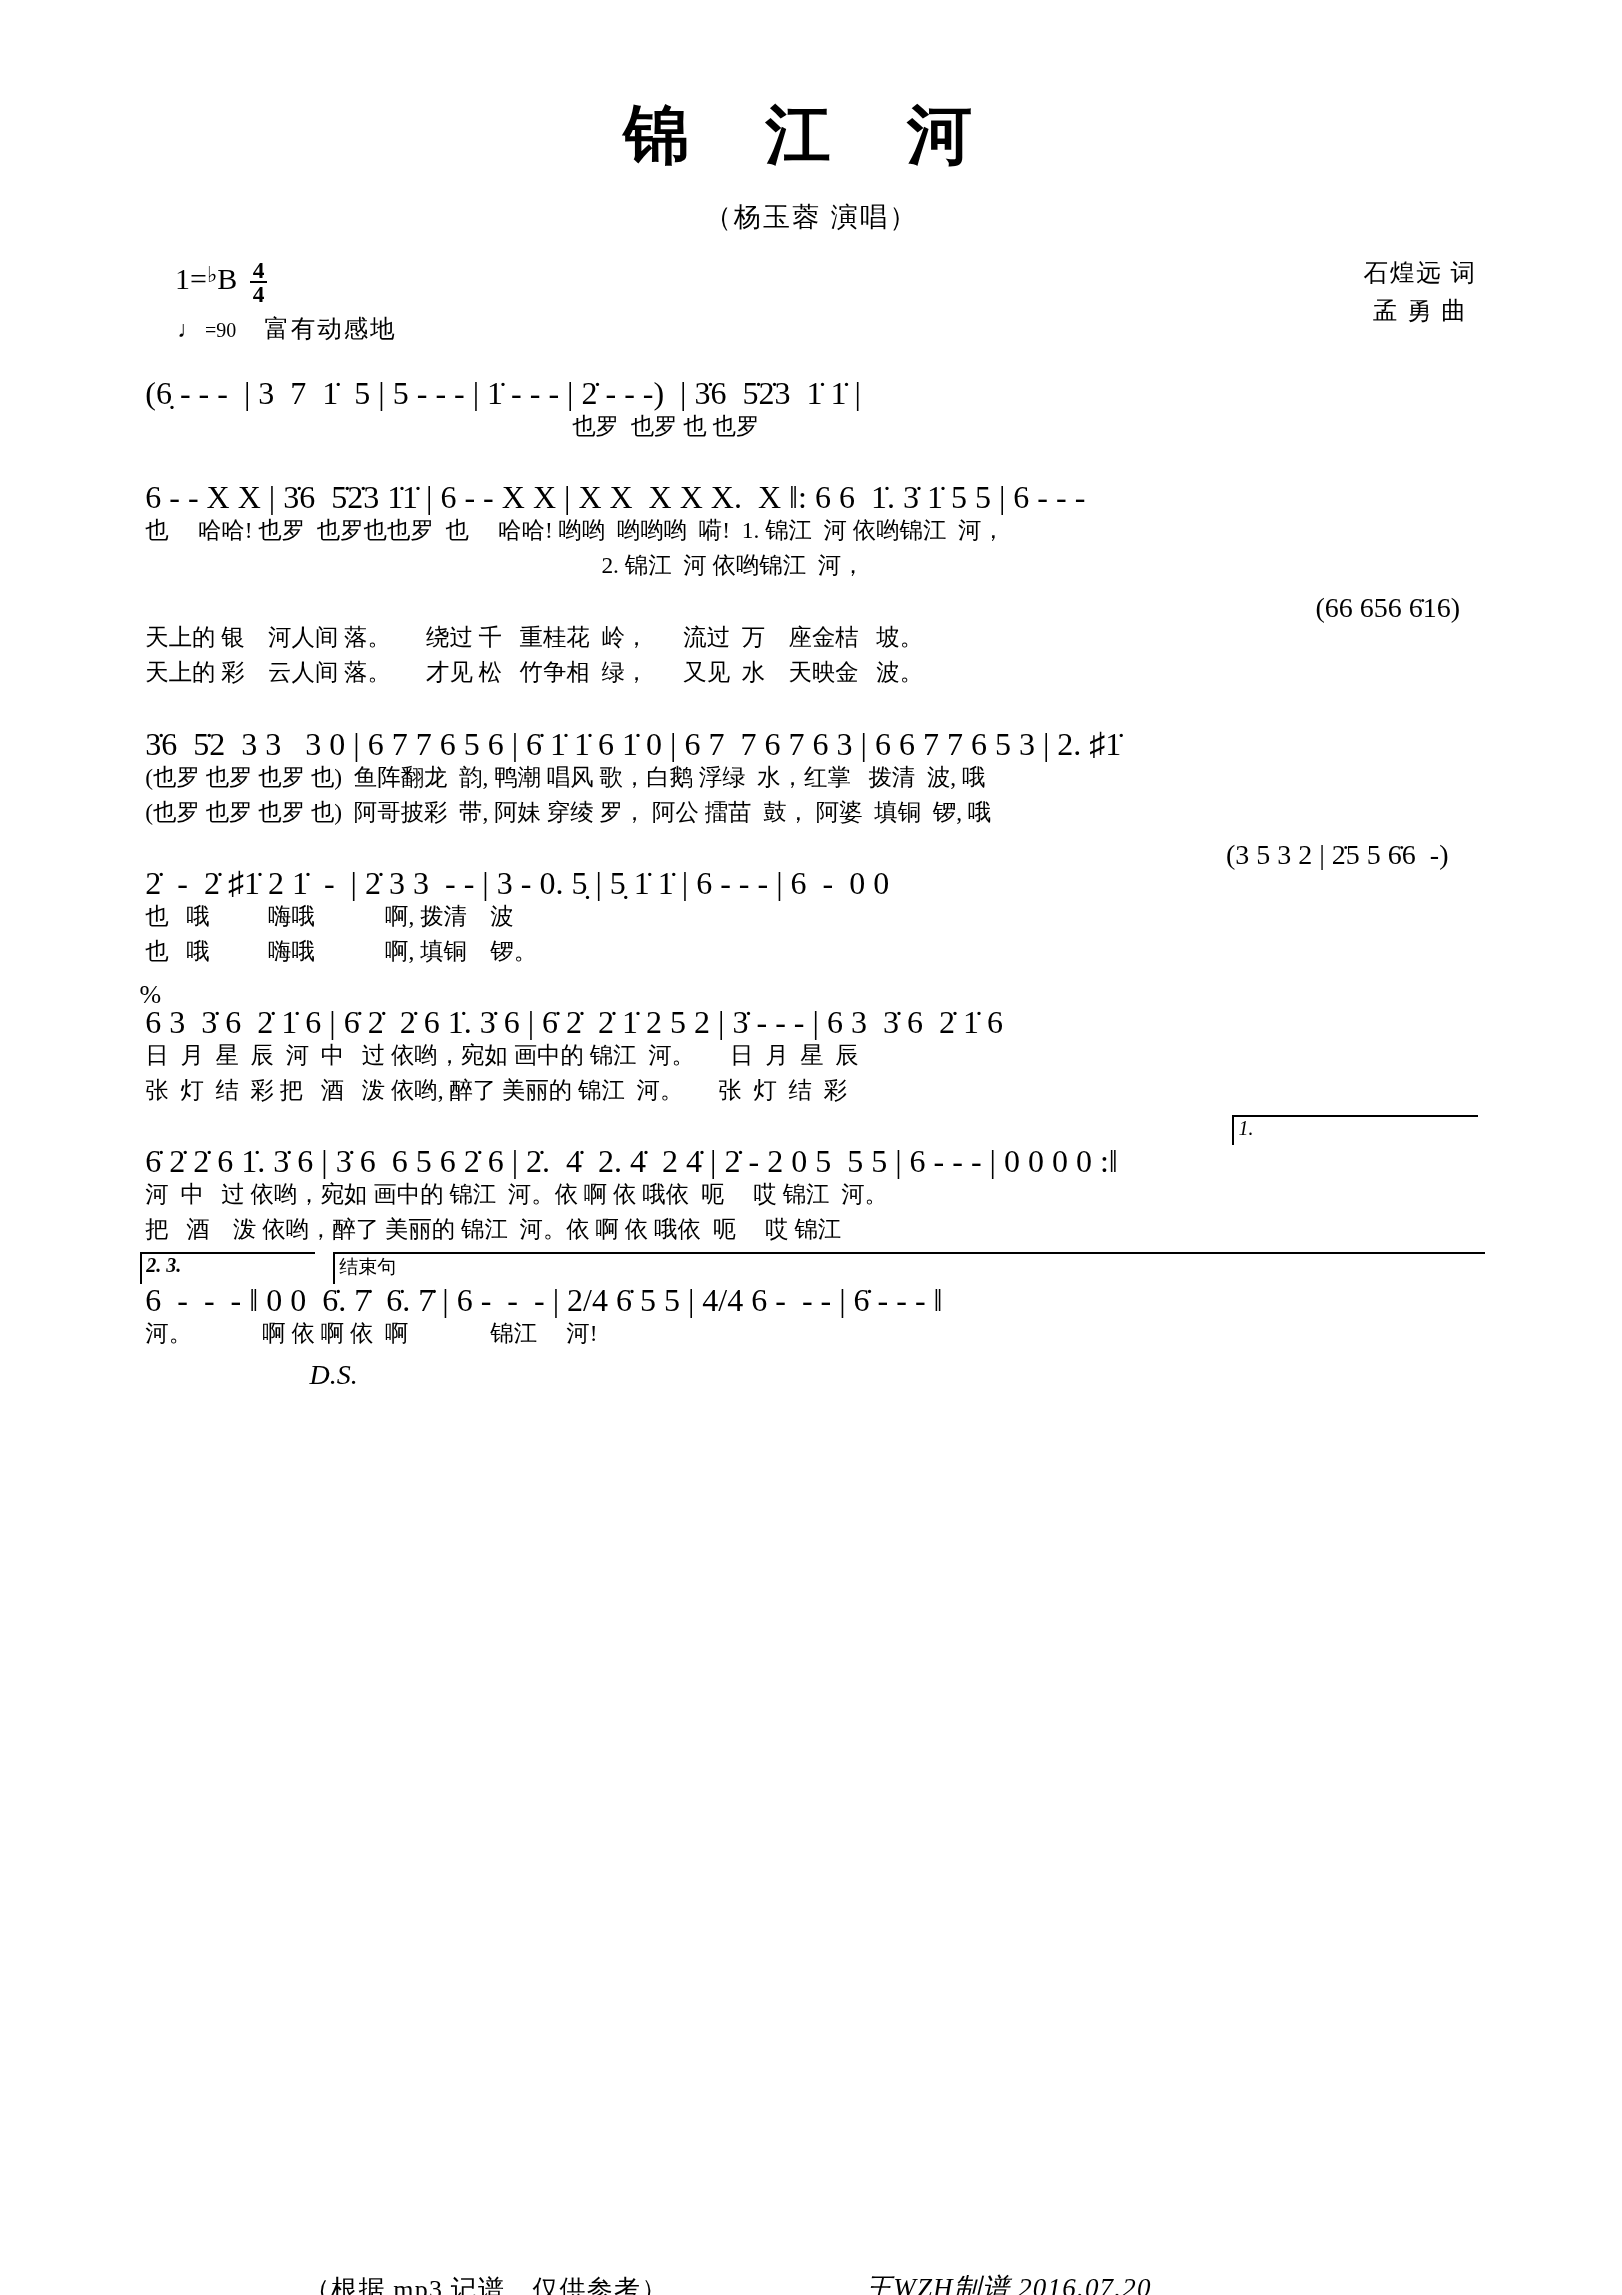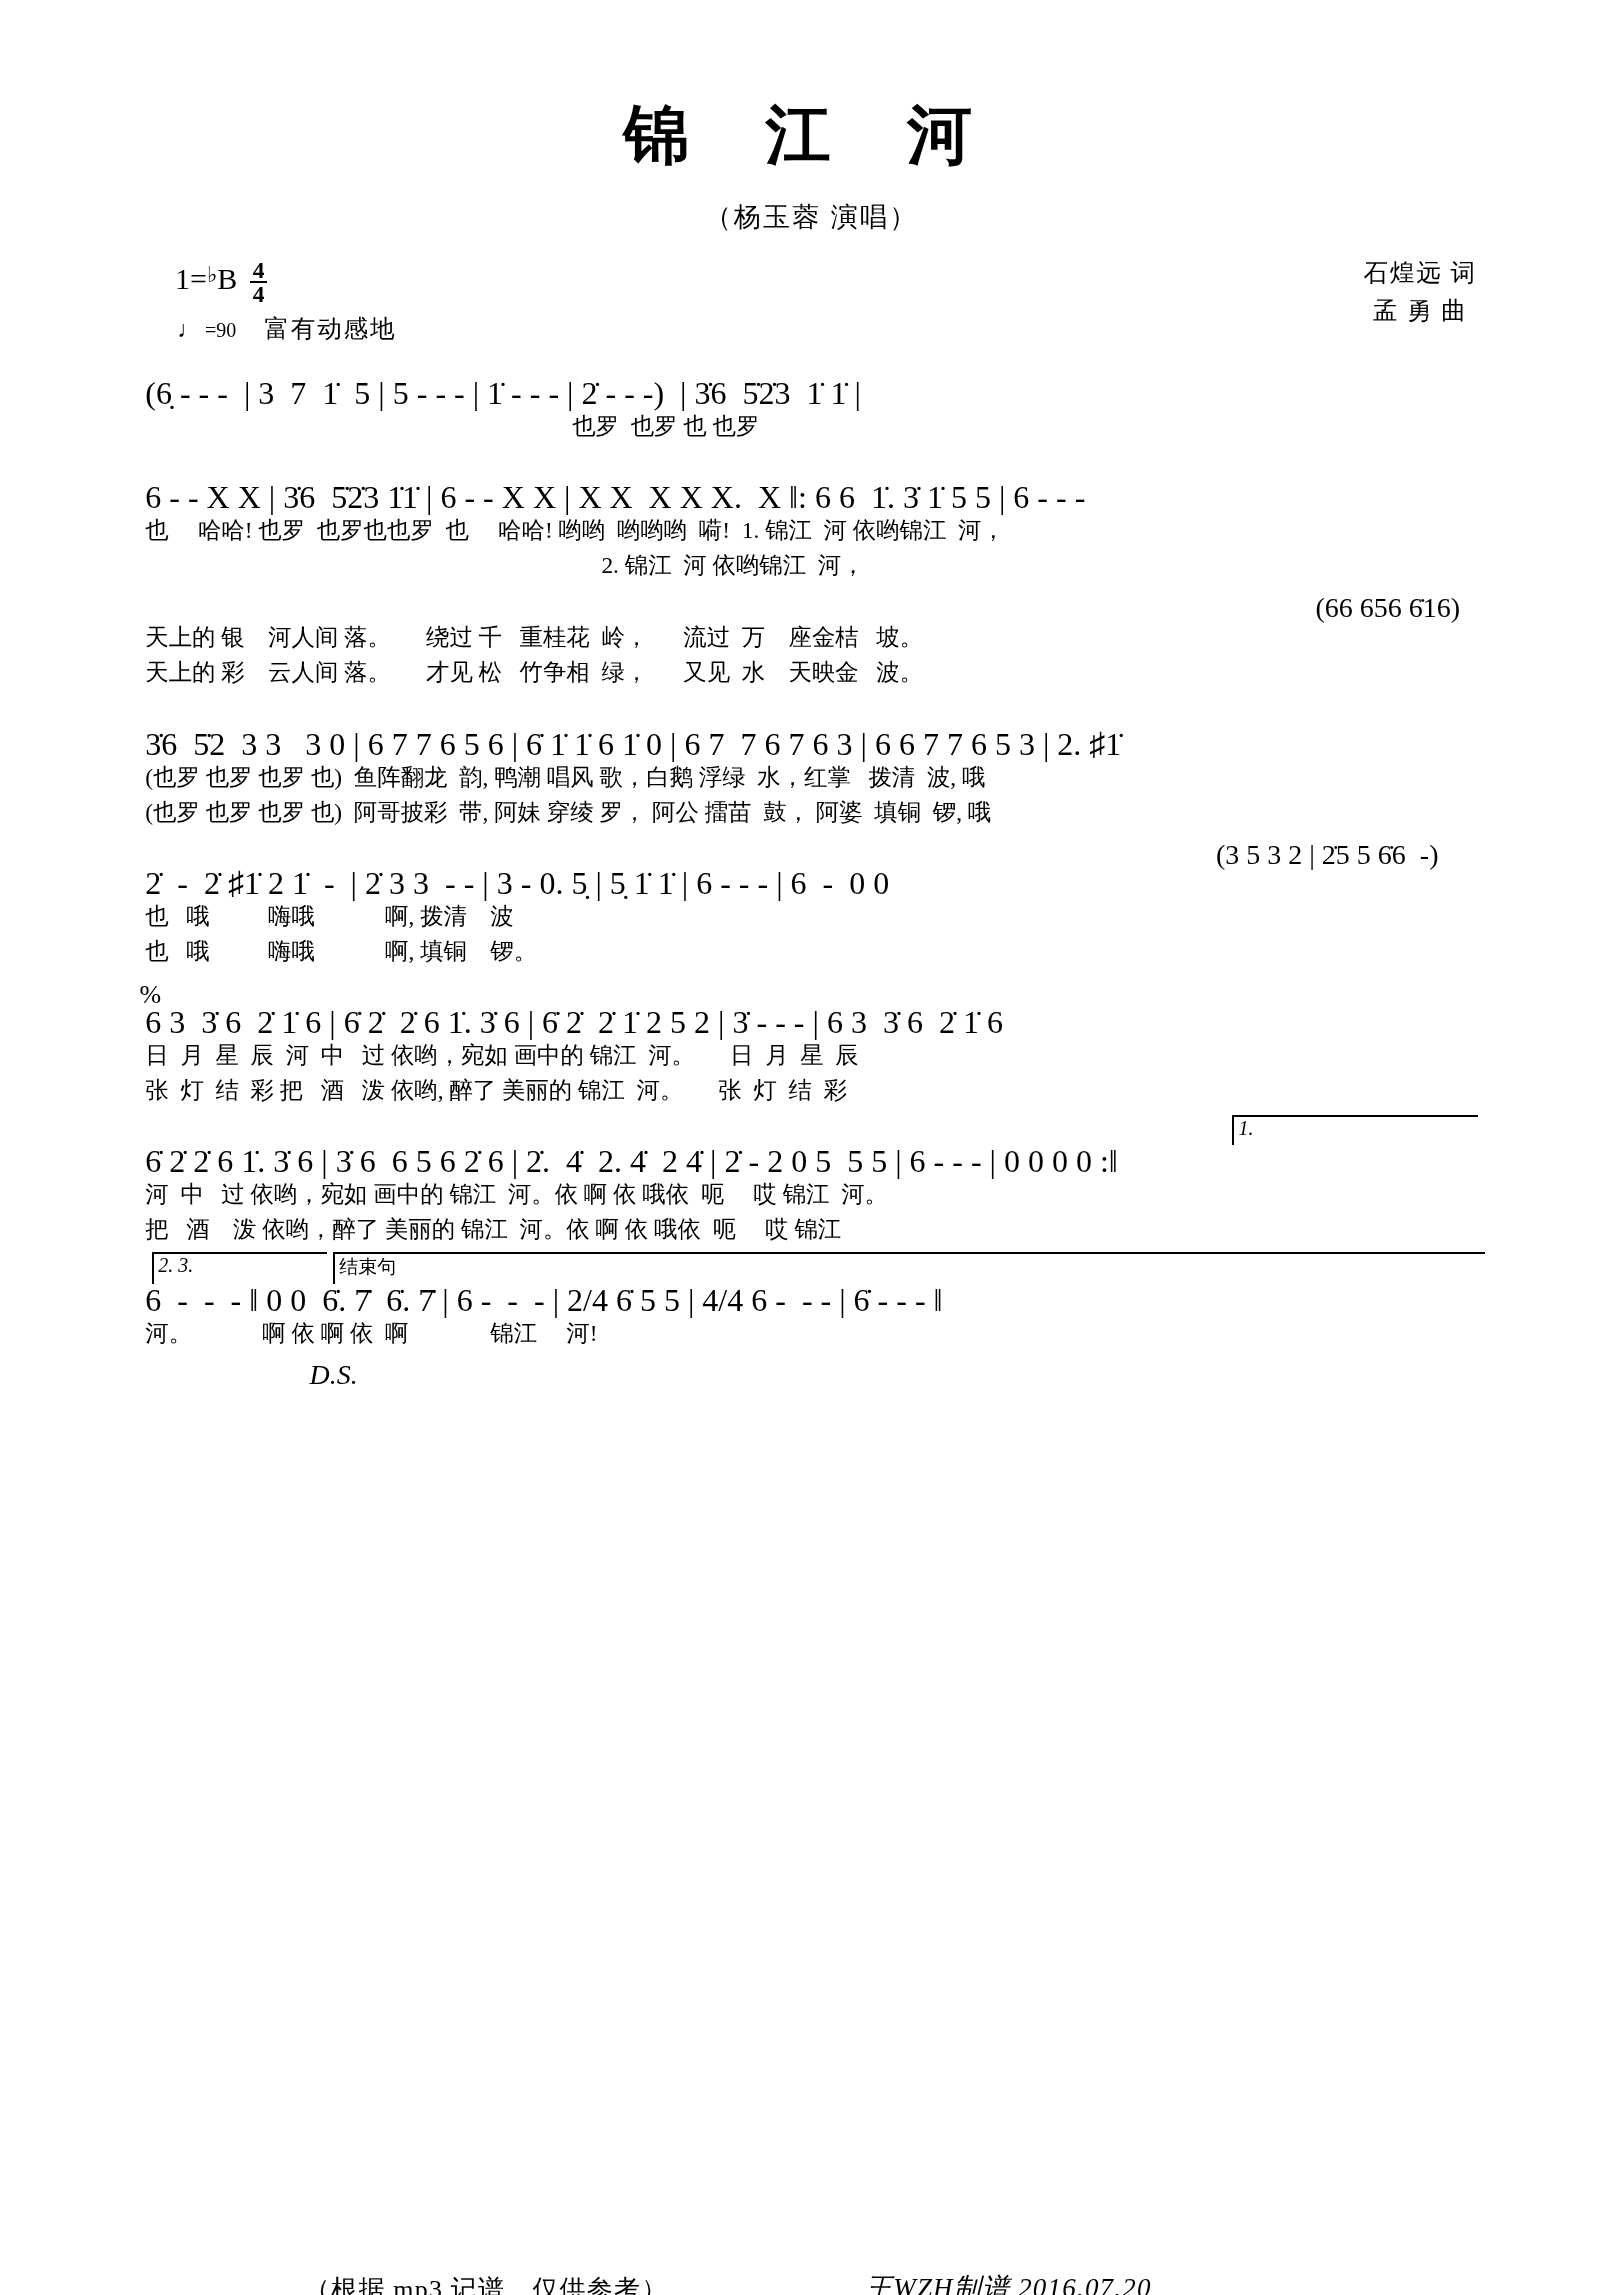--- a/index.html
+++ b/index.html
@@ -194,42 +194,42 @@
     <div class="lyr">天上的 彩    云人间 落。      才见 松   竹争相  绿，      又见  水    天映金   波。</div>
   </div>
 
   <div class="system sysblock">
     <div class="notes">3̇6  5̇2  3 3   3 0 | 6 7 7 6 5 6 | 6̇ 1̇ 1̇ 6 1̇ 0 | 6 7  7 6 7 6 3 | 6 6 7 7 6 5 3 | 2. ♯1̇</div>
     <div class="lyr">(也罗 也罗 也罗 也)  鱼阵翻龙  韵, 鸭潮 唱风 歌，白鹅 浮绿  水，红掌   拨清  波, 哦</div>
     <div class="lyr">(也罗 也罗 也罗 也)  阿哥披彩  带, 阿妹 穿绫 罗， 阿公 擂苗  鼓， 阿婆  填铜  锣, 哦</div>
   </div>
 
   <div class="system sysblock">
-    <div class="annot" style="right:45px; top:-28px;">(3 5 3 2 | 2̇5 5 6̇6  -)</div>
+    <div class="annot" style="right:35px; top:-28px;">(3 5 3 2 | 2̇5 5 6̇6  -)</div>
     <div class="notes">2̇  -  2̇ ♯1̇ 2 1̇  -  | 2̇ 3 3  - - | 3 - 0. 5̣ | 5̣ 1̇ 1̇ | 6 - - - | 6  -  0 0</div>
     <div class="lyr">也   哦          嗨哦            啊, 拨清    波</div>
     <div class="lyr">也   哦          嗨哦            啊, 填铜    锣。</div>
   </div>
 
   <div class="system sysblock">
     <div class="annot" style="left:0px; top:-26px; font-size:26px;">%</div>
     <div class="notes">6 3  3̇ 6  2̇ 1̇ 6 | 6̇ 2̇  2̇ 6 1̇. 3̇ 6 | 6̇ 2̇  2̇ 1̇ 2 5 2 | 3̇ - - - | 6 3  3̇ 6  2̇ 1̇ 6</div>
     <div class="lyr">日  月  星  辰  河  中   过 依哟，宛如 画中的 锦江  河。      日  月  星  辰</div>
     <div class="lyr">张  灯  结  彩 把   酒   泼 依哟, 醉了 美丽的 锦江  河。      张  灯  结  彩</div>
   </div>
 
   <div class="system sysblock">
     <div class="ending" style="right:5.8px; top:-30px; width:246px; height:30px;">1.</div>
     <div class="notes">6̇ 2̇ 2̇ 6 1̇. 3̇ 6 | 3̇ 6  6 5 6 2̇ 6 | 2̇.  4̇  2. 4̇  2 4̇ | 2̇ - 2 0 5  5 5 | 6 - - - | 0 0 0 0 :‖</div>
     <div class="lyr">河  中   过 依哟，宛如 画中的 锦江  河。依 啊 依 哦依  呃     哎 锦江  河。</div>
     <div class="lyr">把   酒    泼 依哟，醉了 美丽的 锦江  河。依 啊 依 哦依  呃     哎 锦江</div>
   </div>
 
   <div class="system sysblock" style="margin-top:15px;">
-    <div class="ending" style="left:12px; top:-32px; width:175px; height:32px;">2. 3.</div>
+    <div class="ending" style="left:0px; top:-32px; width:175px; height:32px;font-weight:bold;">2. 3.</div>
     <div class="ending" style="left:193px; top:-32px; width:1152px; height:32px; font-style:normal; font-size:19px;">结束句</div>
     <div class="notes">6  -  -  - ‖ 0 0  6̇. 7̇  6̇. 7̇ | 6 -  -  - | 2/4 6̇ 5 5 | 4/4 6 -  - - | 6̇ - - - ‖</div>
     <div class="lyr">河。            啊 依 啊 依  啊              锦江     河!</div>
     <div class="annot" style="left:170px; top:75px; font-style:italic; font-weight:normal;">D.S.</div>
   </div>
 
   <div class="footer-note">（根据 mp3 记谱，仅供参考）</div>
   <div class="footer-sign">王WZH制谱 2016.07.20</div>
 </div>
 

